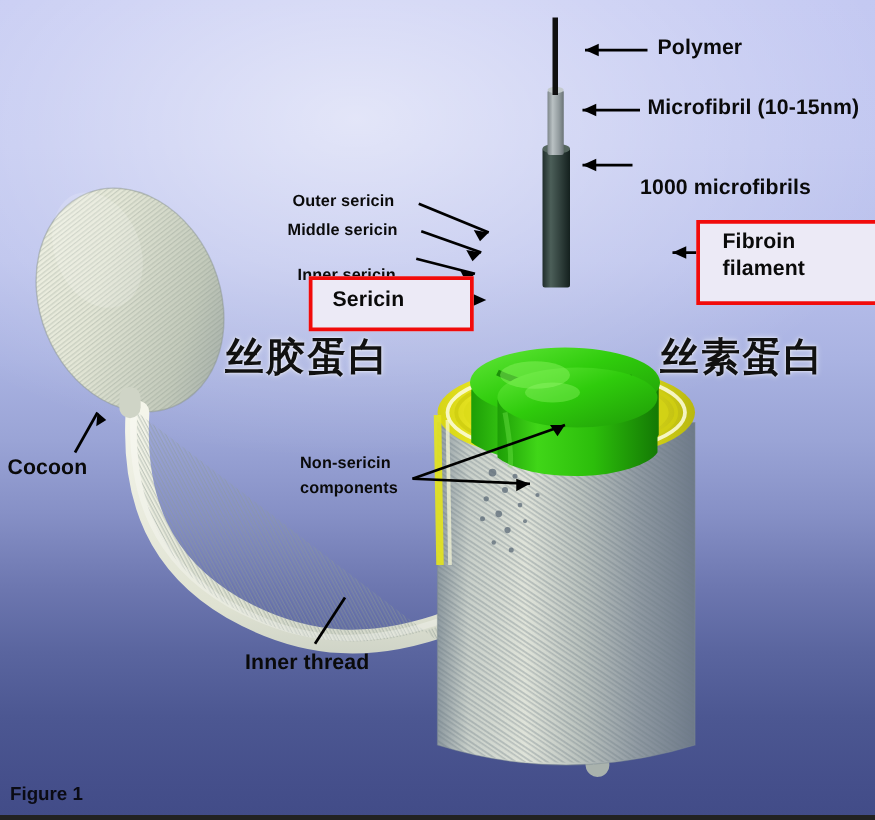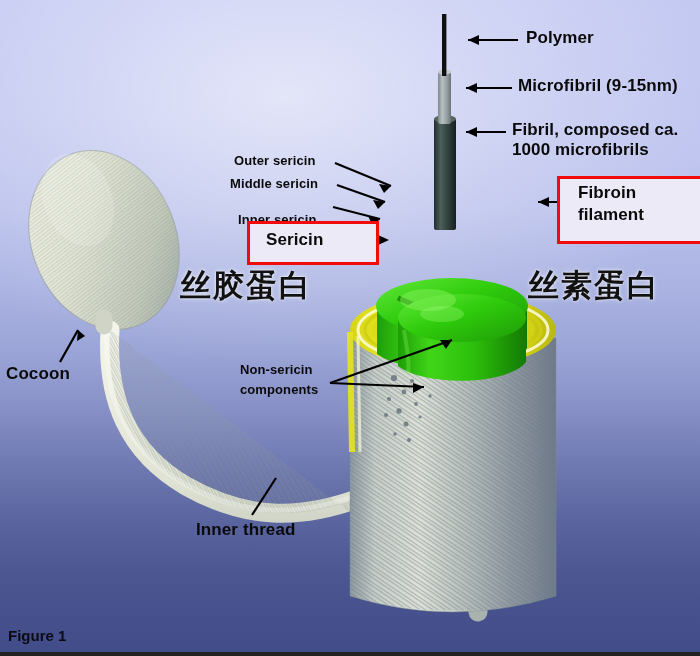--- a/index.html
+++ b/index.html
@@ -224,23 +224,22 @@
         <path d="M452 340 l-12 0 6 9 z" fill="#000" stroke="none"></path>
       <path d="M330 383 L424 387"></path>
         <path d="M424 387 l-11 -4 0 10 z" fill="#000" stroke="none"></path>
 
       <path d="M252 515 L276 478"></path>
     </g>
   </svg>
 
   <div class="lbl big" style="left:526px;top:28px;">Polymer</div>
 
-  <div class="lbl big" style="left:518px;top:76px;">Microfibril (9-15nm)</div>
-
-  <div class="lbl big" style="left:512px;top:120px;">Fibril, composed ca.</div>
+  <div class="lbl big" style="left:518px;top:76px;">Microfibril (10-15nm)</div>
+
   <div class="lbl big" style="left:512px;top:140px;">1000 microfibrils</div>
 
   <div class="lbl md" style="left:234px;top:153px;">Outer sericin</div>
   <div class="lbl md" style="left:230px;top:176px;">Middle sericin</div>
   <div class="lbl md" style="left:238px;top:212px;text-align:center;">Inner sericin</div>
 
   <div class="rbox" style="left:247px;top:221px;width:126px;height:38px;"></div>
   <div class="lbl big" style="left:266px;top:230px;">Sericin</div>
 
   <div class="rbox" style="left:557px;top:176px;width:143px;height:62px;"></div>

